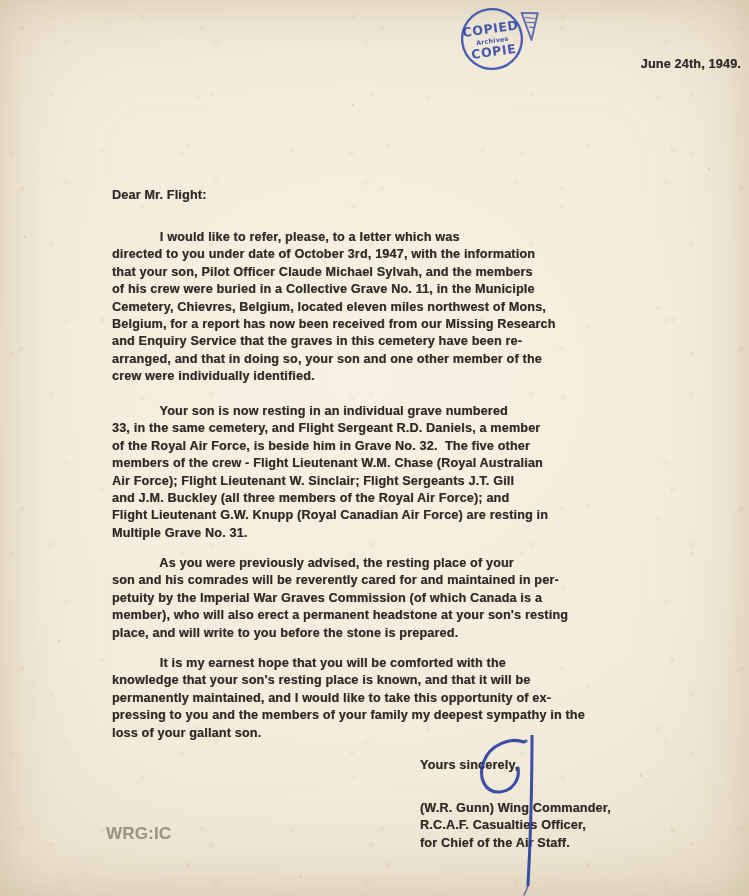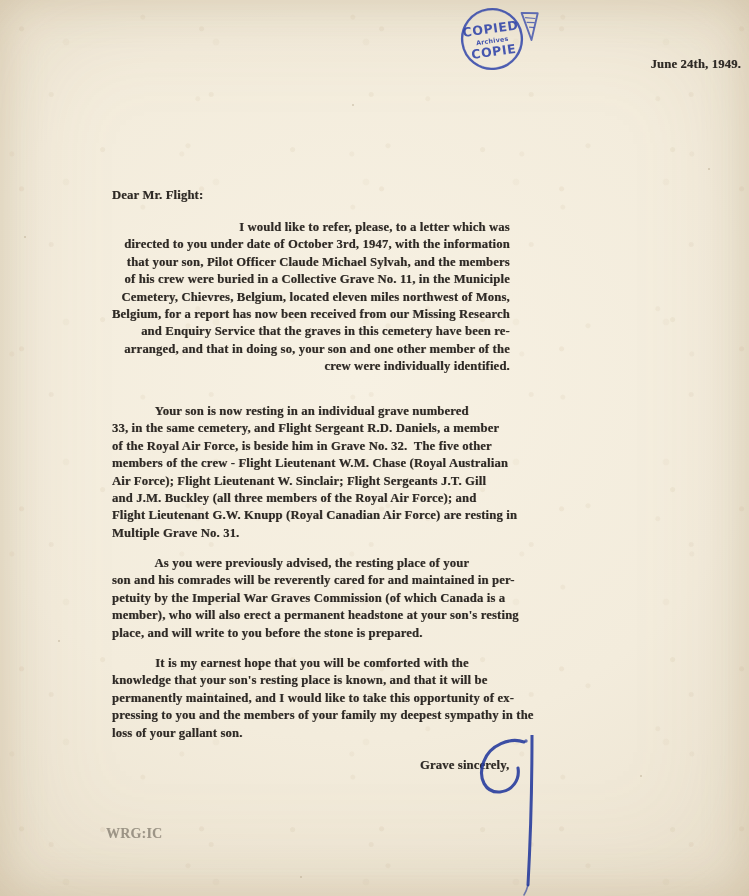--- a/index.html
+++ b/index.html
@@ -50,21 +50,21 @@
     inset: 0;
     pointer-events: none;
     box-shadow:
       inset 0 0 46px rgba(170,145,105,0.30),
       inset 0 0 120px rgba(175,150,110,0.16);
   }
 
   .typed {
     position: absolute;
     color: #2e2a26;
-    font-family: Liberation Serif, serif;
+    font-family: Liberation Sans, sans-serif;
     font-size: 12.6px;
     line-height: 17.4px;
     letter-spacing: 0.18px;
     white-space: pre;
     font-weight: 700;
     text-shadow:
       0.45px 0 0 rgba(70,62,54,0.40),
       -0.35px 0.3px 0 rgba(95,85,72,0.24);
     z-index: 4;
   }
@@ -72,33 +72,33 @@
   #date-line {
     top: 56px;
     right: 8px;
     text-align: right;
   }
 
   #address-block { top: 121px; left: 112px; }
   #salutation    { top: 187px; left: 112px; }
 
   .body-para { left: 112px; }
-  #para-1 { top: 219px; text-align: right; }
+  #para-1 { top: 229px; }
   #para-2 { top: 403px; }
   #para-3 { top: 555px; }
   #para-4 { top: 655px; }
 
   #closing   { top: 757px; left: 420px; }
   #signature-block { top: 800px; left: 420px; }
   #typist-initials {
     top: 825px;
     left: 106px;
     color: #6b6458;
     opacity: 0.62;
-    font-size: 14px;
+    font-size: 17px;
     text-shadow: 0.4px 0 0 rgba(110,100,85,0.3);
   }
 
   
   #archive-stamp {
     position: absolute;
     left: 455px;
     top: 2px;
     width: 92px;
     height: 72px;
@@ -198,22 +198,25 @@
 permanently maintained, and I would like to take this opportunity of ex-
 pressing to you and the members of your family my deepest sympathy in the
 loss of your gallant son.</div>
 
   <div class="typed body-para" id="para-3">             As you were previously advised, the resting place of your
 son and his comrades will be reverently cared for and maintained in per-
 petuity by the Imperial War Graves Commission (of which Canada is a
 member), who will also erect a permanent headstone at your son's resting
 place, and will write to you before the stone is prepared.</div>
 
-  <div class="typed" id="closing">Grave sincerely,</div>
-
+  <div class="typed" id="closing">Yours sincerely,</div>
+
+  <div class="typed" id="signature-block">(W.R. Gunn) Wing Commander,
+R.C.A.F. Casualties Officer,
+for Chief of the Air Staff.</div>
 
   <div class="typed" id="typist-initials">WRG:IC</div>
 
   <span class="speck" style="left:24px;  top:236px; width:2px; height:2px;"></span>
   <span class="speck" style="left:708px; top:168px; width:2px; height:2px;"></span>
   <span class="speck" style="left:352px; top:104px; width:2px; height:2px;"></span>
   <span class="speck" style="left:640px; top:775px; width:2px; height:2px;"></span>
   <span class="speck" style="left:58px;  top:640px; width:2px; height:2px;"></span>
   <span class="speck" style="left:300px; top:876px; width:2px; height:2px;"></span>
 

